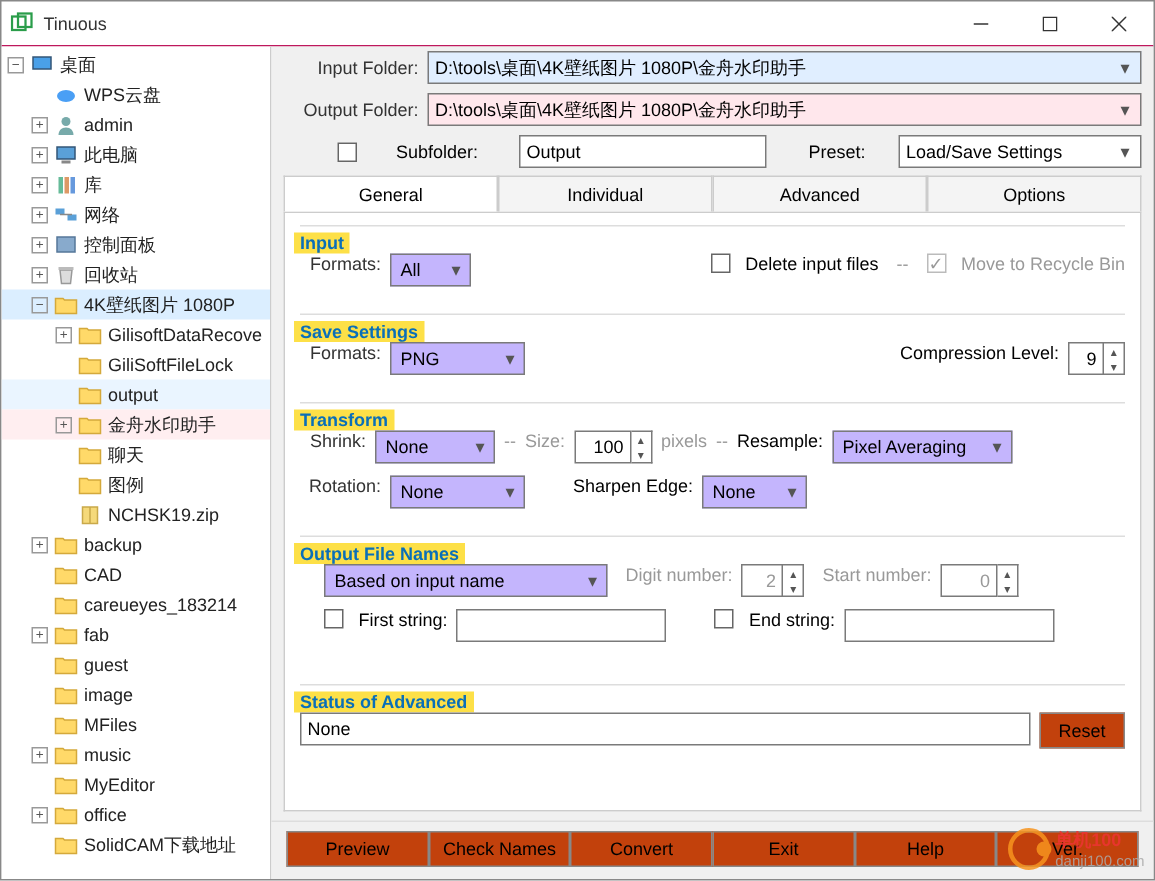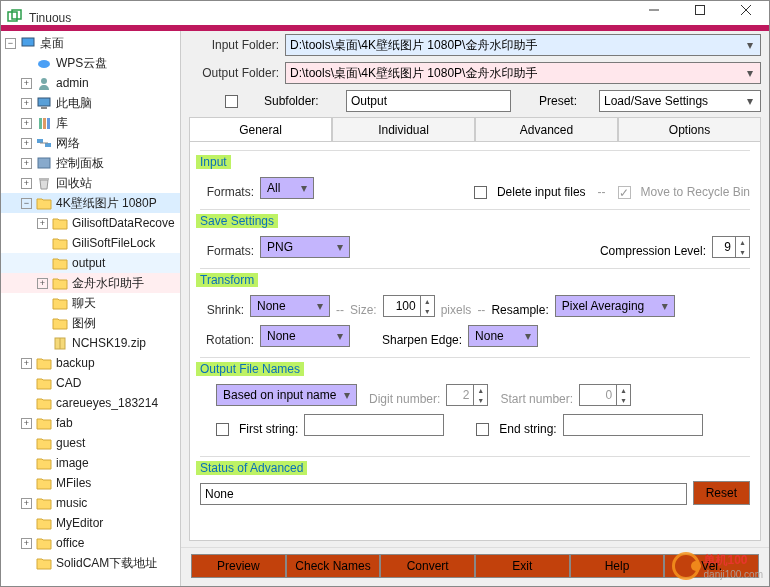--- a/index.html
+++ b/index.html
@@ -1,18 +1,18 @@
 <!DOCTYPE html>
 <html><head>
 <meta charset="utf-8">
 <style>
 * { box-sizing: border-box; margin: 0; padding: 0; font-family: "Microsoft YaHei", "Segoe UI", sans-serif; font-size: 12px; }
 body { background: #fff; width: 770px; height: 587px; overflow: hidden; border: 1px solid #888; position: relative; }
 
-.titlebar { height: 30px; display: flex; align-items: flex-end; padding-left: 6px; border-bottom: 6px solid #be185d; }
+.titlebar { height: 30px; display: flex; align-items: center; padding-left: 6px; border-bottom: 1px solid #be185d; }
 .titlebar .icon { width: 16px; height: 16px; margin-right: 6px; }
 .titlebar .title { flex: 1; color: #333; }
 .titlebar .ctl { width: 46px; height: 30px; display: flex; align-items: center; justify-content: center; color: #333; }
 
 .body { display: flex; height: calc(587px - 30px); }
 .tree { width: 180px; border-right: 1px solid #ccc; overflow: hidden; padding: 2px 0; background: #fff; }
 .tree-item { display: flex; align-items: center; height: 20px; padding-right: 4px; white-space: nowrap; overflow: hidden; text-overflow: ellipsis; }
 .tree-item .exp { width: 11px; height: 11px; border: 1px solid #999; font-size: 9px; line-height: 9px; text-align: center; margin-right: 4px; color: #555; }
 .tree-item .exp.none { border: none; }
 .tree-item .ficon { width: 16px; height: 16px; margin-right: 4px; display: flex; align-items: center; justify-content: center; }
@@ -31,22 +31,22 @@
 .combo .arrow { position: absolute; right: 2px; top: 2px; bottom: 2px; width: 16px; display: flex; align-items: center; justify-content: center; color: #555; }
 input[type=text].field { height: 22px; border: 1px solid #7a7a7a; padding: 0 4px; background: #fff; }
 .chk { width: 13px; height: 13px; border: 1px solid #666; margin-right: 4px; display: inline-flex; align-items: center; justify-content: center; background: #fff; }
 
 .tabs { display: flex; background: #fff; border-bottom: 1px solid #ccc; margin: 2px 8px 0 8px; background: #f0f0f0; }
 .tab { flex: 1; height: 24px; display: flex; align-items: center; justify-content: center; border: 1px solid #ccc; border-bottom: none; background: #f4f4f4; }
 .tab.active { background: #fff; }
 
 .panel { flex: 1; margin: 0 8px 6px 8px; background: #fff; border: 1px solid #ccc; border-top: none; padding: 8px 10px; overflow: hidden; }
 .group { border-top: 1px solid #ddd; margin-bottom: 10px; padding-top: 4px; }
-.group .gtitle { color: #0a6fb8; margin-top: -12px; background: #bef264; display: inline-block; padding: 0 4px; margin-left: -4px; }
-.grow { display: flex; align-items: flex-end; height: 30px; gap: 6px; }
+.group .gtitle { color: #0a6fb8; margin-top: -12px; background: #fde047; display: inline-block; padding: 0 4px; margin-left: -4px; font-weight: bold; }
+.grow { display: flex; align-items: flex-start; height: 30px; gap: 6px; }
 .glbl { color: #333; text-align: right; }
 .select { height: 22px; border: 1px solid #7a7a7a; background: #c4b5fd; display: flex; align-items: center; padding: 0 18px 0 6px; position: relative; }
 .select .arrow { position: absolute; right: 2px; top: 0; bottom: 0; width: 14px; display: flex; align-items: center; justify-content: center; color: #555; }
 .spin { display: flex; height: 22px; }
 .spin input { width: 38px; border: 1px solid #7a7a7a; padding: 0 4px; text-align: right; }
 .spin .sp { width: 14px; border: 1px solid #7a7a7a; border-left: none; display: flex; flex-direction: column; }
 .spin .sp div { flex: 1; display: flex; align-items: center; justify-content: center; font-size: 8px; color: #555; }
 .dim { color: #999; }
 
 .bottom { display: flex; gap: 0; padding: 6px 10px 10px 10px; background: #f0f0f0; border-top: 1px solid #ddd; }
@@ -454,21 +454,21 @@
               <span>None</span>
               <span class="arrow">▾</span>
             </div>
         </div>
       </div>
 
       <div class="group">
         <div class="gtitle">Output File Names</div>
         <div class="grow">
           <span style="width:10px"></span>
-          <div class="select" style="width:141px">
+          <div class="select" style="width:189px">
               <span>Based on input name</span>
               <span class="arrow">▾</span>
             </div>
           <span class="dim" style="padding-left:6px">Digit number:</span>
           <div class="spin">
               <input class="dim" style="width: 28px; color: rgb(153, 153, 153);" value="2">
               <div class="sp">
                 <div>▴</div>
                 <div>▾</div>
               </div>

